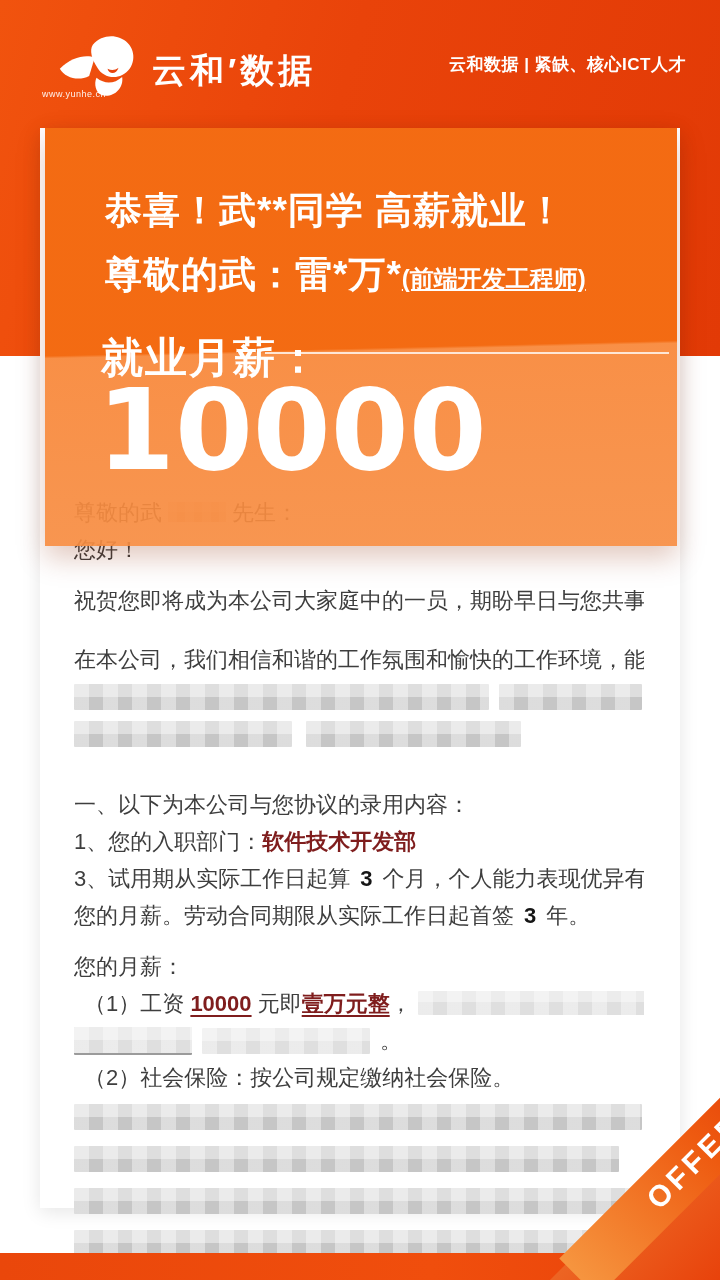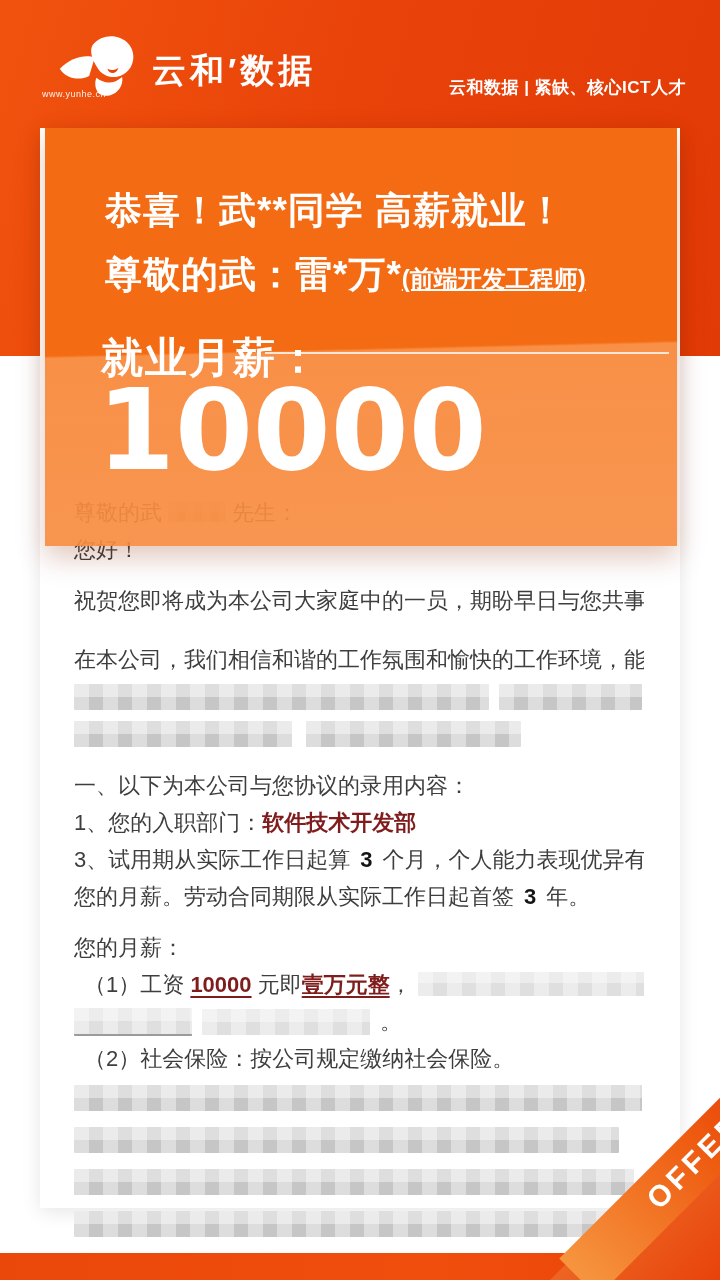--- a/index.html
+++ b/index.html
@@ -20,37 +20,37 @@
   .brand-text{
     position:absolute;left:148px;top:48px;color:#ffffff;
     font-size:34px;font-weight:600;letter-spacing:4px;white-space:nowrap;
   }
   .site-url{
     position:absolute;left:38px;top:89px;color:rgba(255,255,255,.92);
     font-size:9px;letter-spacing:.5px;
   }
   .tagline{
     position:absolute;right:38px;top:52px;text-align:right;color:#ffffff;
-    font-size:17px;font-weight:700;line-height:25px;letter-spacing:.5px;white-space:nowrap;margin-top:23px;
+    font-size:17px;font-weight:700;line-height:25px;letter-spacing:.5px;white-space:nowrap;
   }
   
   .letter-page{
     position:absolute;left:40px;top:128px;width:640px;height:1080px;
     background:#ffffff;box-shadow:0 4px 18px rgba(0,0,0,.10);
     box-sizing:border-box;padding:366px 36px 0 34px;
     color:#3e3e3e;font-size:22px;
   }
   .line{line-height:37px;white-space:nowrap;overflow:hidden;}
   .b{font-weight:700;color:#7f1d1d;}
   .u{text-decoration:underline;text-underline-offset:4px;}
   .numgap{font-weight:700;color:#151515;margin:0 10px;}
   .indent{padding-left:10px;}
   .mt14{margin-top:14px;}
   .mt22{margin-top:22px;}
-  .mt30{margin-top:15px;}
+  .mt30{margin-top:34px;}
   
   .mrow{display:flex;gap:10px;align-items:center;height:37px;}
   .mosaic{
     height:26px;border-radius:1px;
     background:
       repeating-linear-gradient(90deg,rgba(255,255,255,.40) 0 15px,rgba(255,255,255,0) 15px 29px),
       repeating-linear-gradient(0deg,#c6c6c6 0 13px,#dedede 13px 26px),
       repeating-linear-gradient(90deg,#bdbdbd 0 17px,#dadada 17px 31px,#cdcdcd 31px 47px);
   }
   .mosaic-inline{

